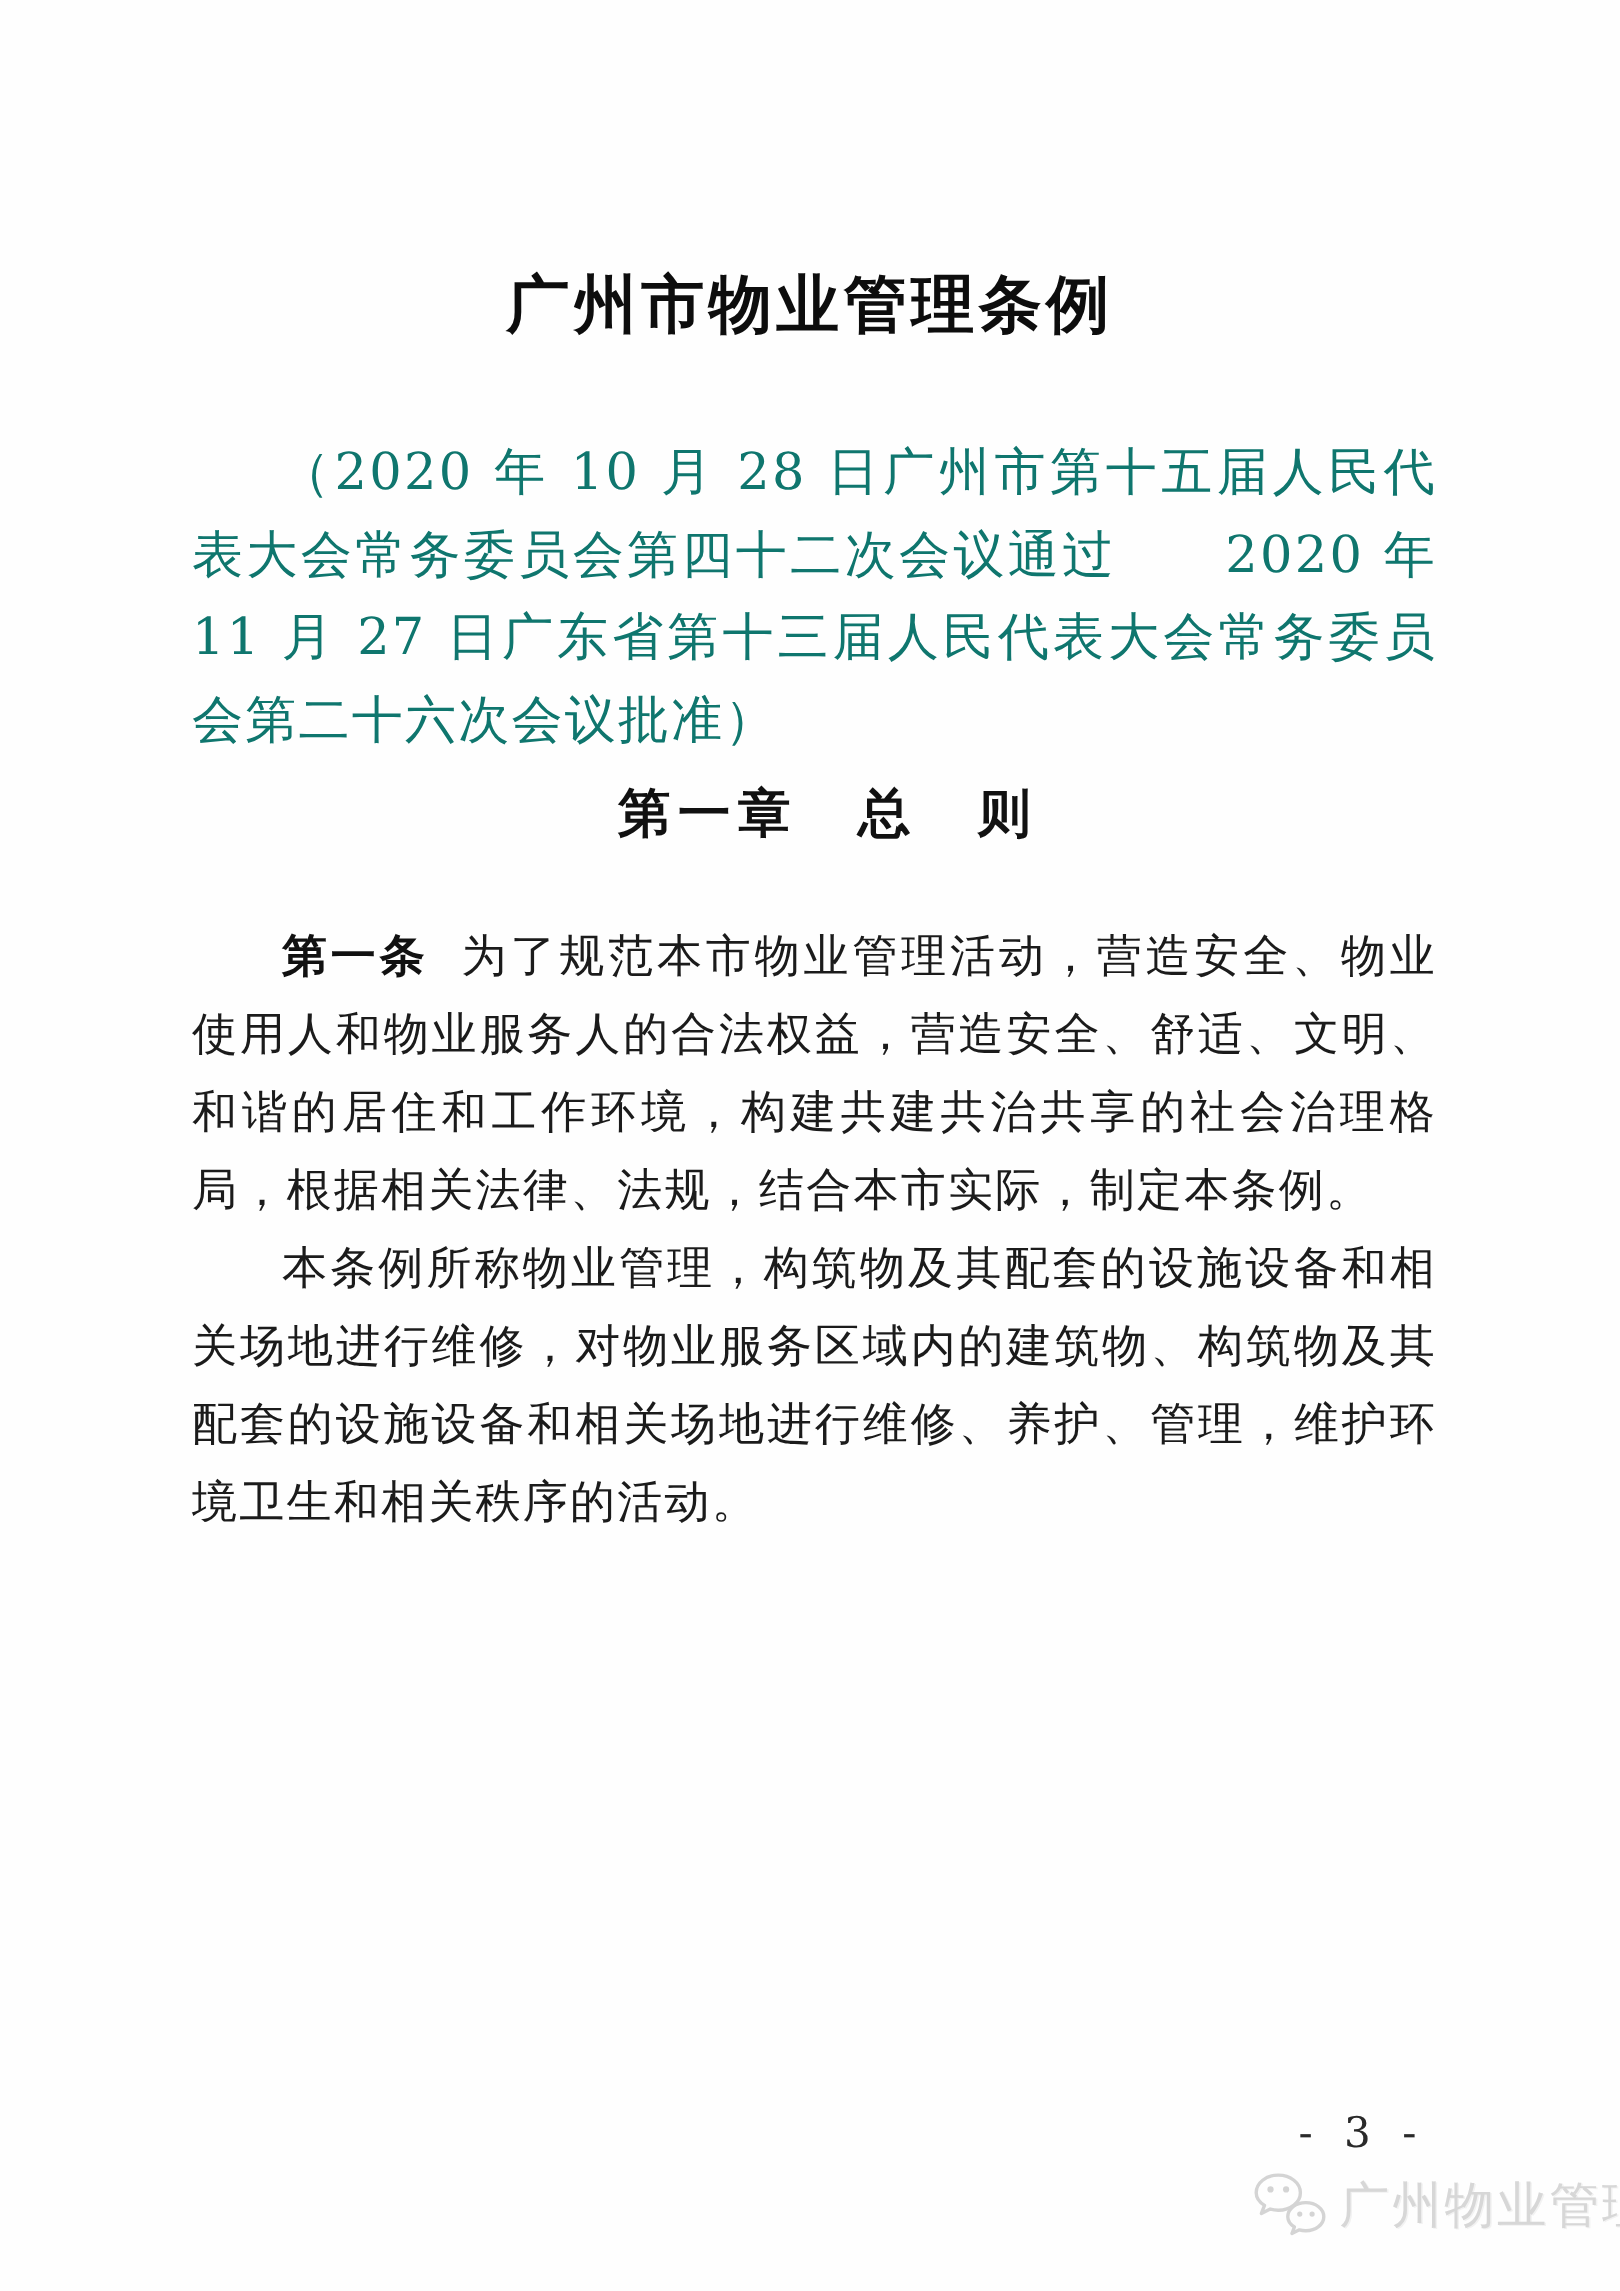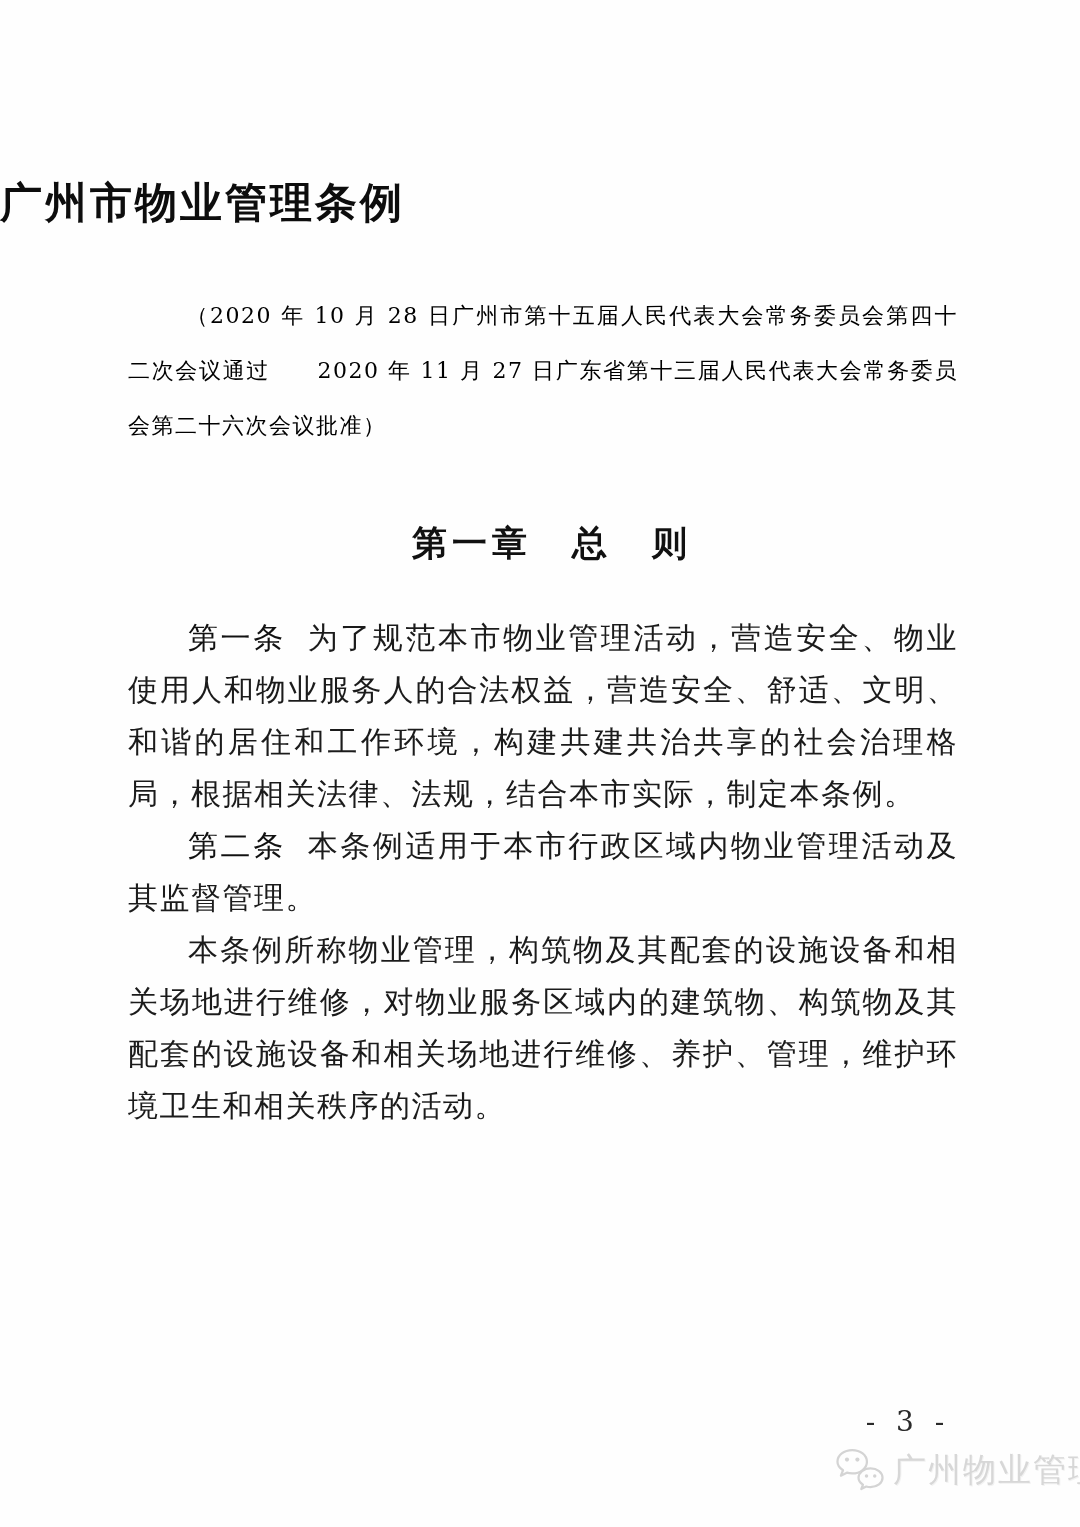--- a/index.html
+++ b/index.html
@@ -15,40 +15,40 @@
     overflow: hidden;
     font-family: "DejaVu Serif", serif;
     color: #161616;
   }
   .doc-title {
     position: absolute;
     top: 178px;
     left: 0;
     width: 100%;
     margin: 0;
-    text-align: left;
+    text-align: center;
     font-size: 42px;
     line-height: 50px;
     font-weight: bold;
     letter-spacing: 3px;
     color: #0d0d0d;
     font-family: "DejaVu Serif", serif;
   }
   .preamble {
     position: absolute;
     top: 288px;
     left: 128px;
     width: 830px;
     margin: 0;
-    font-size: 22px;
+    font-size: 34px;
     line-height: 55px;
     letter-spacing: 1.5px;
     text-align: justify;
     text-indent: 58px;
-    color: #000000;
+    color: #0f766e;
   }
   .chapter {
     position: absolute;
     top: 510px;
     left: 0;
     width: 100%;
     margin: 12px;
     text-align: center;
     font-size: 35px;
     line-height: 42px;
@@ -67,21 +67,21 @@
     margin: 0;
     font-size: 30px;
     line-height: 52px;
     letter-spacing: 1.5px;
     text-align: justify;
     text-indent: 60px;
     color: #1b1b1b;
   }
   .art-label {
     font-family: "DejaVu Sans", sans-serif;
-    font-weight: normal;
+    font-weight: bold;
     color: #111111;
     margin-right: 22px;
   }
   .art-label:empty {
     display: none;
     margin: 0;
   }
   .page-number {
     position: absolute;
     top: 1402px;
@@ -122,21 +122,20 @@
   <h1 class="doc-title">广州市物业管理条例</h1>
 
   <p class="preamble">（2020 年 10 月 28 日广州市第十五届人民代表大会常务委员会第四十二次会议通过　　2020 年 11 月 27 日广东省第十三届人民代表大会常务委员会第二十六次会议批准）</p>
 
   <h2 class="chapter">第一章　总　则</h2>
 
   <div class="doc-body">
 
     <p class="para"><span class="art-label">第一条</span><span class="art-text">为了规范本市物业管理活动，营造安全、物业使用人和物业服务人的合法权益，营造安全、舒适、文明、和谐的居住和工作环境，构建共建共治共享的社会治理格局，根据相关法律、法规，结合本市实际，制定本条例。</span></p>
 
-    <p class="para"><span class="art-label">第二条</span><span class="art-text">本条例适用于本市行政区域内物业管理活动及其监督管理。</span></p>
 
     <p class="para"><span class="art-text">本条例所称物业管理，构筑物及其配套的设施设备和相关场地进行维修，对物业服务区域内的建筑物、构筑物及其配套的设施设备和相关场地进行维修、养护、管理，维护环境卫生和相关秩序的活动。</span></p>
 
 
 
   </div>
 
   <div class="page-number">- 3 -</div>
 
   <div class="watermark">

